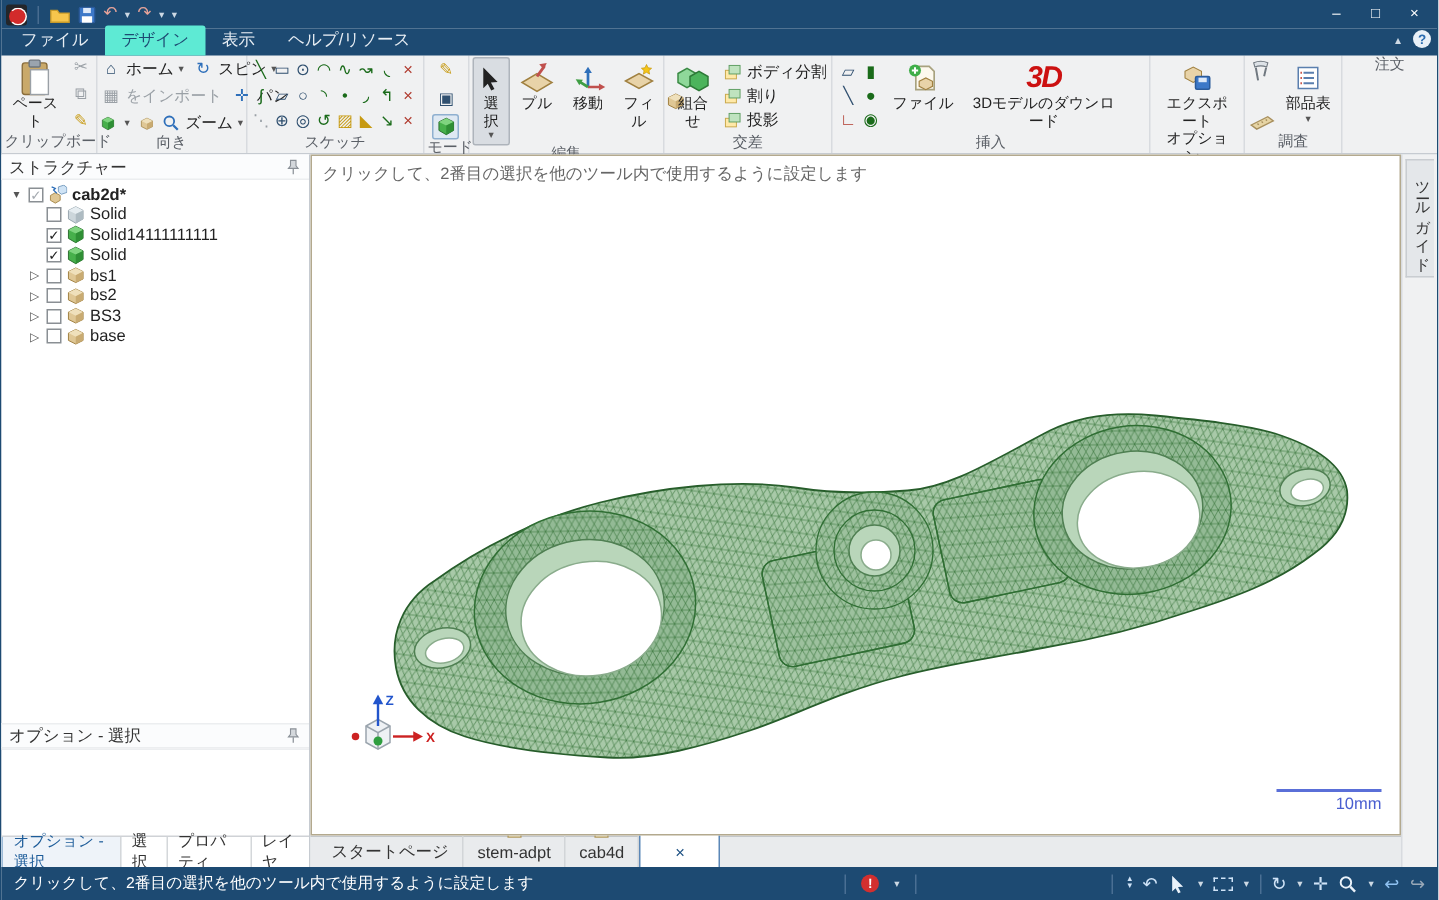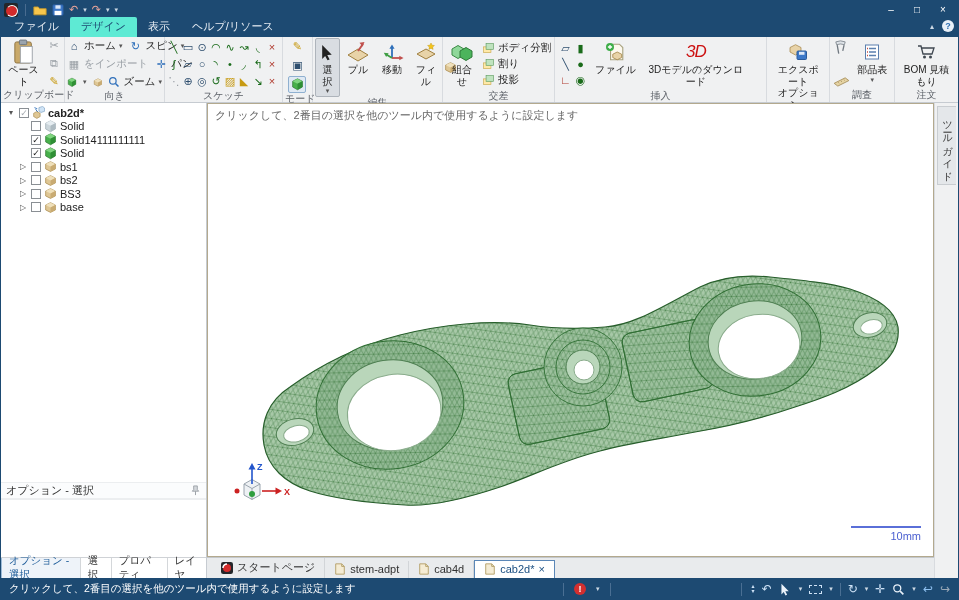--- a/index.html
+++ b/index.html
@@ -42,21 +42,21 @@
   .grid3 { display:grid; grid-template-columns:repeat(8,14px); grid-auto-rows:17px; align-items:center; justify-items:center; padding-top:1px; }
   .sk { font-size:11px; line-height:1; }
   .gray { color:#9aa0a6; }
   .green { color:#1a6b1a; }
   .navy { color:#2f4f6f; }
   .red { color:#b03a2e; }
   .blue { color:#2e6fba; }
   .gold { color:#c79a12; }
   .mode-ic { width:18px; height:17px; display:flex; align-items:center; justify-content:center; border:1px solid transparent; border-radius:2px; }
   .mode-ic.on { border-color:#8fb0d0; background:#dfe9f3; }
-  .badge3d { font-weight:normal; font-style:italic; font-size:17px; color:#cc1111; letter-spacing:-1px; }
+  .badge3d { font-weight:bold; font-style:italic; font-size:20px; color:#cc1111; letter-spacing:-1px; }
   svg.i { display:block; }
 
   
   .main { flex:1; display:flex; min-height:0; }
   .left { width:206px; display:flex; flex-direction:column; background:#fff; border-right:1px solid #c6cbd1; flex:none; }
   .phdr { height:17px; display:flex; align-items:center; justify-content:space-between; padding:0 5px; color:#333; background:#fbfcfd; border-bottom:1px solid #eceef0; flex:none; }
   .tree { flex:1; padding-top:3px; overflow:hidden; }
   .trow { height:13.5px; display:flex; align-items:center; gap:3px; font-size:11px; }
   .arrow { width:10px; text-align:center; color:#555; font-size:8px; }
   .cb { width:10px; height:10px; border:1px solid #8a8f94; background:#fff; font-size:9px; line-height:9px; text-align:center; color:#222; flex:none; }
@@ -69,21 +69,21 @@
 
   .center { flex:1; display:flex; flex-direction:column; min-width:0; }
   .canvas { flex:1; background:#fff; border:1px solid #b3a98e; position:relative; overflow:hidden; }
   .hint { position:absolute; top:4px; left:7px; color:#666; font-size:11px; }
   .model { position:absolute; left:52px; top:163px; }
   .triad { position:absolute; left:22px; bottom:44px; }
   .scale { position:absolute; right:12px; bottom:14px; width:70px; text-align:right; color:#4a5fd0; font-size:11px; }
   .scale-line { height:2px; background:#5a6fd8; margin-bottom:2px; }
 
   .doctabs { height:21px; background:#e9ebed; border-top:1px solid #c3c7cb; display:flex; align-items:flex-end; padding-left:5px; font-size:11px; flex:none; }
-  .dtab { display:flex; align-items:center; gap:4px; padding:2px 9px 3px; color:#333; border-right:1px solid #d2d5d8; }
+  .dtab { display:flex; align-items:center; gap:4px; padding:2px 9px 3px; color:#333; border-right:1px solid #d2d5d8;flex-direction:column; }
   .dtab.active { background:#fff; border:1px solid #5b87b7; border-bottom:none; color:#1b4f82; }
 
   .rightstrip { width:24px; background:#f0f1f2; border-left:1px solid #d8dbdf; flex:none; display:flex; flex-direction:column; align-items:center; }
   .vtab { margin-top:3px; padding:7px 2px; background:#e4e7ea; border:1px solid #c9cdd1; border-right:none; writing-mode:vertical-rl; font-size:10px; color:#333; letter-spacing:1px; }
 
   
   .statusbar { height:22px; background:#1d4a72; color:#fff; display:flex; align-items:center; padding:0 8px; gap:10px; font-size:10.5px; flex:none; }
   .ssep { width:1px; height:13px; background:#4a6f93; flex:none; }
   .warn { width:12px; height:12px; border-radius:50%; background:#d32f2f; color:#fff; font-weight:bold; font-size:9px; display:flex; align-items:center; justify-content:center; }
   .sicons { display:flex; align-items:center; gap:7px; color:#cfe3f7; }
@@ -498,37 +498,33 @@
               </svg>
             </span>
           <span>部品表</span>
           <span class="caret" style="color:#555">▾</span>
         </div>
       </div>
       <div class="glabel">調査</div>
     </div>
 
     <div class="rgroup" style="width:64px; border-right:none">
-      <div class="gbody" style="justify-content:center">
-        <div class="bigbtn">
-          <span class="ic">
-              <svg class="i" width="20" height="16">
-                <use href="#cart"></use>
-              </svg>
-            </span>
-          <span>BOM 見積もり</span>
-        </div>
-      </div>
       <div class="glabel">注文</div>
     </div>
   </div>
 
   <div class="main">
 
     <div class="left">
+      <div class="phdr">
+        <span>ストラクチャー</span>
+        <svg class="i" width="11" height="11">
+            <use href="#pin"></use>
+          </svg>
+      </div>
       <div class="tree">
         <div class="trow" style="padding-left:5px">
           <span class="arrow">▾</span>
           <span class="cb part">✓</span>
           <svg class="i" width="13" height="13">
               <use href="#asm"></use>
             </svg>
           <span class="bold">cab2d*</span>
         </div>
         <div class="trow" style="padding-left:30px">

